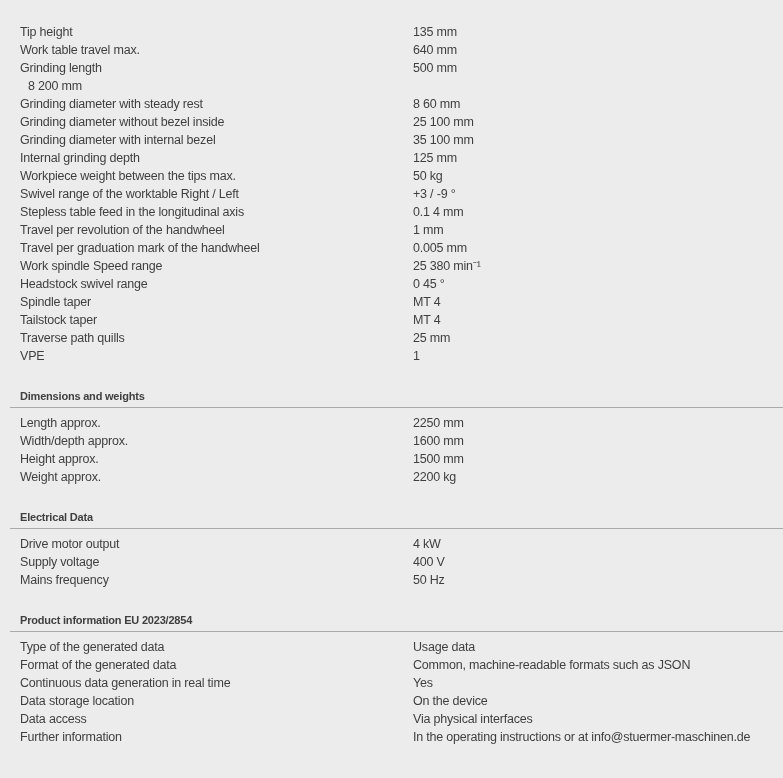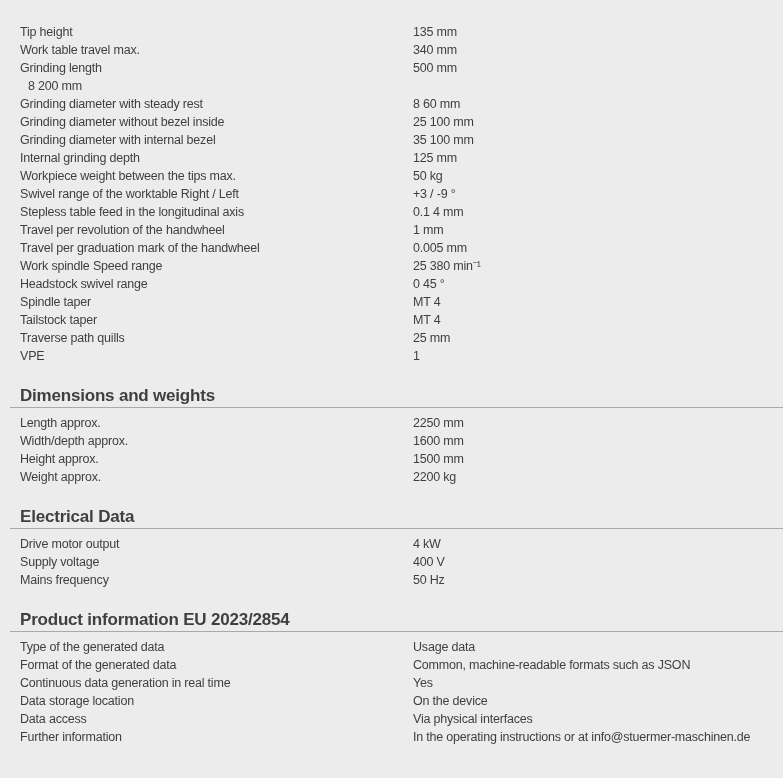--- a/index.html
+++ b/index.html
@@ -37,21 +37,21 @@
     flex: 1 1 auto;
     white-space: nowrap;
     overflow: hidden;
     margin-left: 8px;
   }
   .section-header {
     margin-top: 22px;
     height: 18px;
     line-height: 18px;
     padding-left: 20px;
-    font-size: 17px;
+    font-size: 11px;
     font-weight: bold;
     letter-spacing: -0.2px;
     white-space: nowrap;
   }
   .section-rule {
     height: 1px;
     background: #a9a9a9;
     margin-left: 10px;
     margin-top: 2px;
     margin-bottom: 6px;
@@ -60,21 +60,21 @@
 </head>
 <body>
 
 <div id="spec">
     <div class="spec-row">
       <span class="label">Tip height</span>
       <span class="value">135 mm</span>
     </div>
     <div class="spec-row">
       <span class="label">Work table travel max.</span>
-      <span class="value">340 mm</span>
+      <span class="value">640 mm</span>
     </div>
     <div class="spec-row">
       <span class="label">Grinding length</span>
       <span class="value">500 mm</span>
     </div>
     <div class="spec-row">
       <span class="value">8 200 mm</span>
     </div>
     <div class="spec-row">
       <span class="label">Grinding diameter with steady rest</span>

